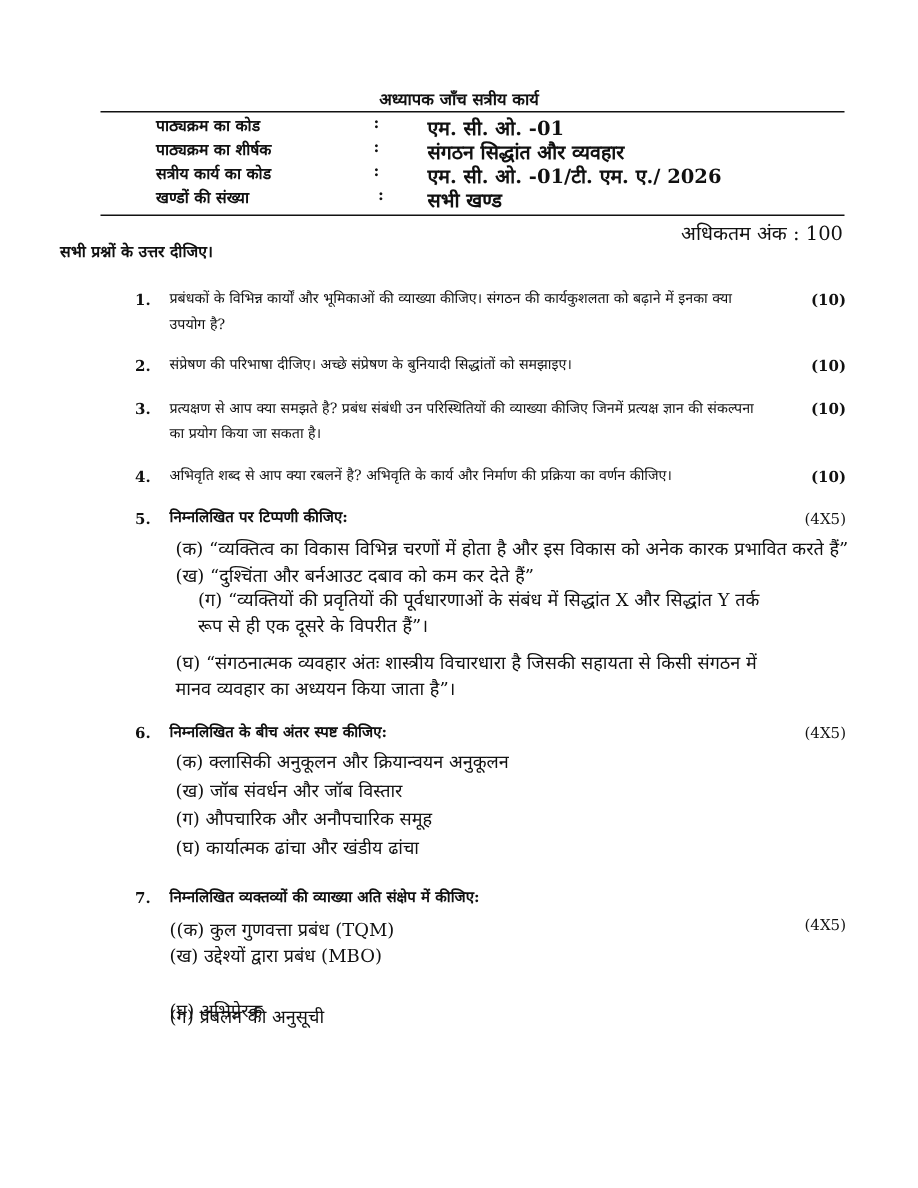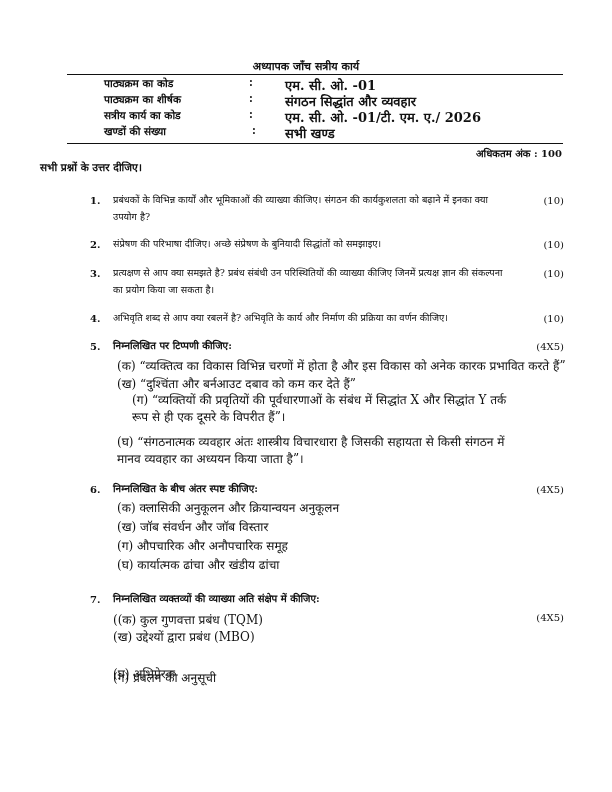--- a/index.html
+++ b/index.html
@@ -7,26 +7,26 @@
     width: 612px; height: 792px; position: relative; overflow: hidden;
     font-family: "DejaVu Serif", "Liberation Serif", serif;
     color: #111111;
   }
   .abs { position: absolute; white-space: nowrap; }
   .doc-title { left: 0; width: 612px; top: 58px; text-align: center; font-size: 11px; font-weight: bold; }
   .rule { position: absolute; left: 67px; width: 496px; height: 0; border-top: 1.5px solid #111; }
   .meta-label { left: 104px; font-size: 10.5px; font-weight: bold; }
   .meta-colon { font-size: 10.5px; font-weight: bold; }
   .meta-value { left: 285px; font-size: 13px; font-weight: bold; }
-  .max-marks { right: 50px; top: 146px; font-size: 10px; font-weight: bold; }
+  .max-marks { right: 50px; top: 146px; font-size: 13px; font-weight: normal; }
   .instruction { left: 40px; top: 160px; font-size: 10.5px; font-weight: bold; }
   .qnum { left: 90px; font-size: 10px; font-weight: bold; }
   .qtext { left: 113px; font-size: 9.5px; line-height: 17px; white-space: normal; width: 400px; }
   .qtext.bold { font-weight: bold; font-size: 10px; }
-  .marks { right: 48px; font-size: 10px; font-weight: normal; }
+  .marks { right: 48px; font-size: 10px; font-weight: bold; }
   .marks.light { font-weight: normal; }
   .sub { font-size: 12px; }
   .sub-wrap { white-space: normal; width: 390px; line-height: 17px; }
 </style>
 </head>
 <body>
 
 <div class="abs doc-title">अध्यापक जाँच सत्रीय कार्य</div>
 <div class="rule" style="top:74px"></div>
 

